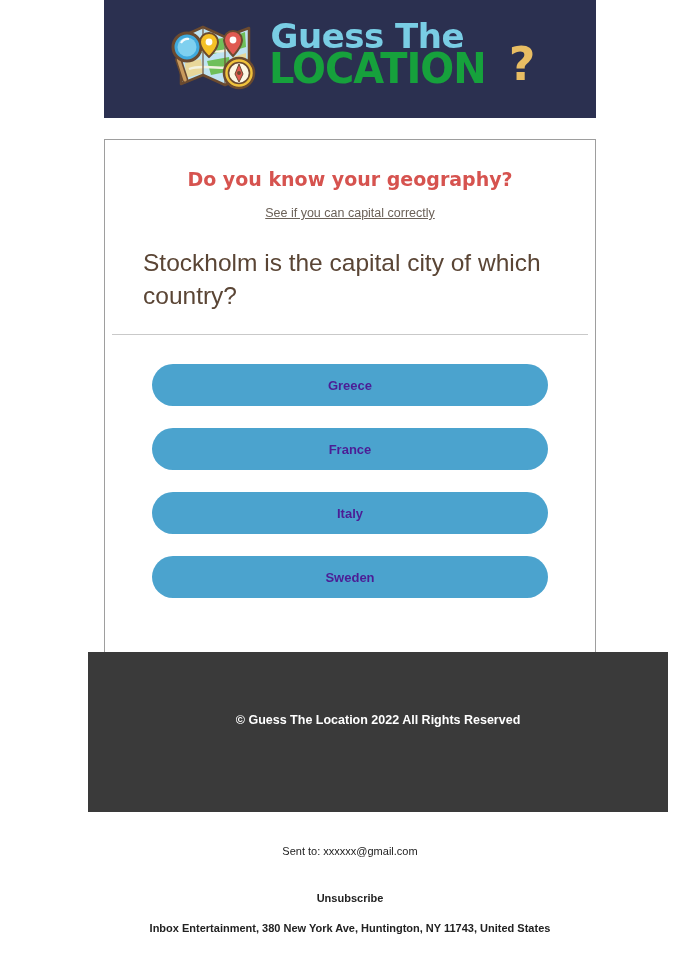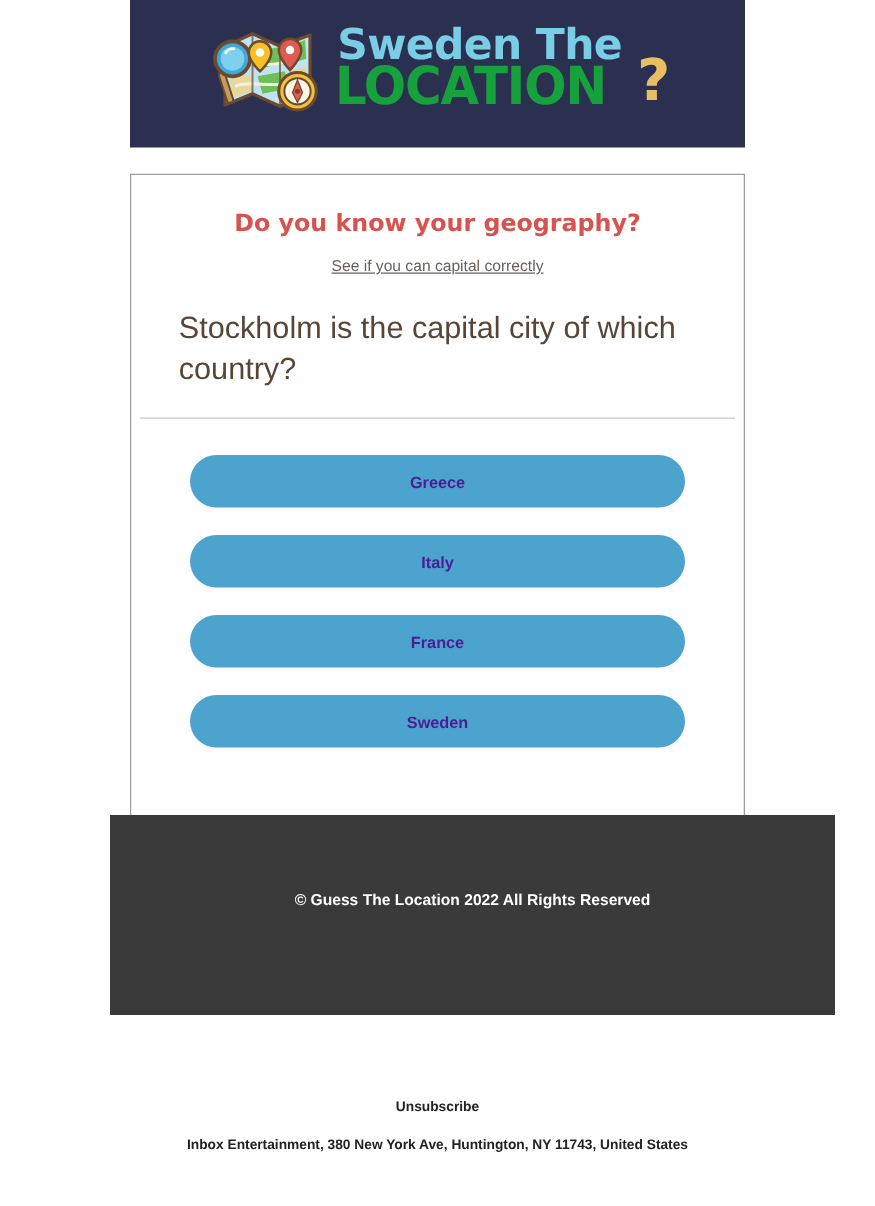--- a/index.html
+++ b/index.html
@@ -232,44 +232,45 @@
         <path d="M68,14 c5,0 9,4 9,9 c0,7 -9,16 -9,16 c0,0 -9,-9 -9,-16 c0,-5 4,-9 9,-9 z" fill="#e05a52" stroke="#6b4a2f" stroke-width="2"></path>
         <circle cx="68" cy="23" r="3.4" fill="#ffffff"></circle>
 
         <circle cx="74" cy="56" r="15" fill="#f0c23c" stroke="#6b4a2f" stroke-width="2.5"></circle>
         <circle cx="74" cy="56" r="10.5" fill="#fdf6e3" stroke="#6b4a2f" stroke-width="1.6"></circle>
         <polygon points="74,47 78,57 74,65 70,57" fill="#e05a52" stroke="#6b4a2f" stroke-width="1"></polygon>
         <circle cx="74" cy="56" r="2" fill="#6b4a2f"></circle>
       </svg>
 
       <div class="logo-words">
-        <span class="logo-line1">Sweden The</span>
+        <span class="logo-line1">Guess The</span>
         <span class="logo-line2">LOCATION</span>
       </div>
 
       <span class="logo-q">?</span>
     </div>
   </div>
 
   <div class="card">
     <div class="card-heading">Do you know your geography?</div>
     <div class="card-sub">See if you can capital correctly</div>
     <div class="question">Stockholm is the capital city of which country?</div>
     <div class="divider"></div>
 
     <div class="options">
       <button class="option-btn">Greece</button>
+      <button class="option-btn">France</button>
       <button class="option-btn">Italy</button>
-      <button class="option-btn">France</button>
       <button class="option-btn">Sweden</button>
     </div>
   </div>
 
   <div class="footer-dark">
     <div class="footer-copy">© Guess The Location 2022 All Rights Reserved</div>
   </div>
 
   <div class="legal">
+    <div class="legal-sent">Sent to: xxxxxx@gmail.com</div>
     <div class="legal-unsub">Unsubscribe</div>
     <div class="legal-addr">Inbox Entertainment, 380 New York Ave, Huntington, NY 11743, United States</div>
   </div>
 
 </div>
 
 </body></html>

